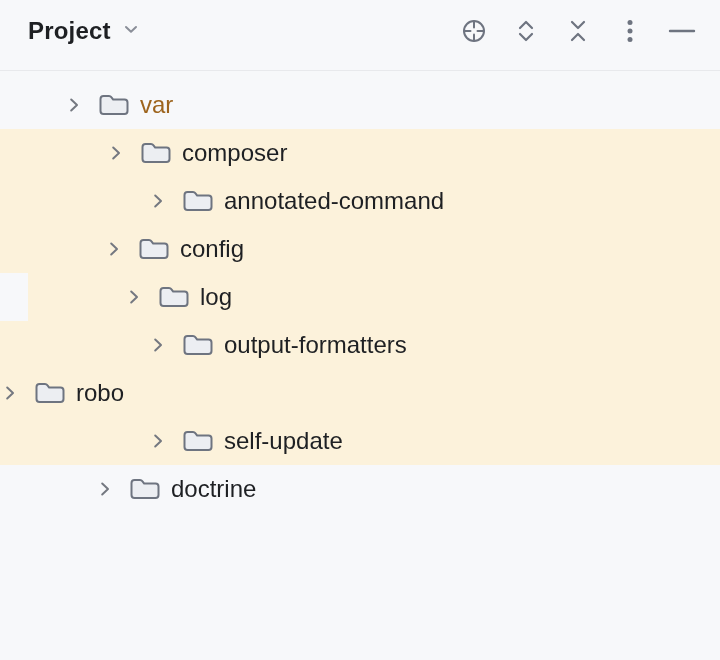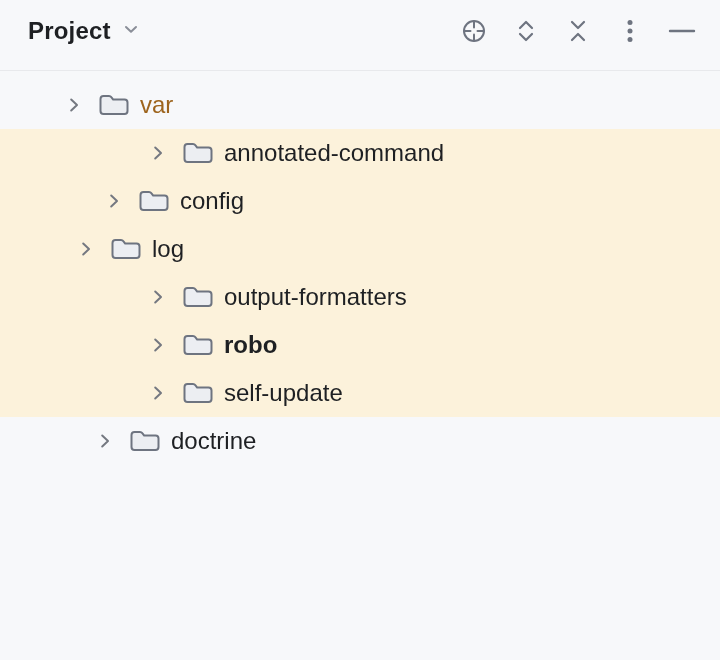--- a/index.html
+++ b/index.html
@@ -131,20 +131,33 @@
         <polyline points="7.2,4.5 13,10 7.2,15.5" stroke="#747880" stroke-width="2" stroke-linecap="round" stroke-linejoin="round"></polyline>
       </svg>
     </span>
     <span class="folder">
       <svg width="32" height="24" viewBox="0 0 32 24" fill="#ECEEF2" stroke="#6E7480" stroke-width="2" stroke-linejoin="round">
         <path d="M2.5 6 C2.5 4.3 3.8 3 5.5 3 H11 C11.9 3 12.8 3.4 13.3 4.1 L15.2 6.6 H26.5 C28.2 6.6 29.5 7.9 29.5 9.6 V18 C29.5 19.7 28.2 21 26.5 21 H5.5 C3.8 21 2.5 19.7 2.5 18 Z"></path>
       </svg>
     </span>
     <span class="row-label" style="color: rgb(157, 100, 29);">var</span>
   </div>
+      <div class="tree-row highlighted" style="padding-left: 106px;">
+    <span class="chevron">
+      <svg width="20" height="20" viewBox="0 0 20 20" fill="none">
+        <polyline points="7.2,4.5 13,10 7.2,15.5" stroke="#747880" stroke-width="2" stroke-linecap="round" stroke-linejoin="round"></polyline>
+      </svg>
+    </span>
+    <span class="folder">
+      <svg width="32" height="24" viewBox="0 0 32 24" fill="#ECEEF2" stroke="#6E7480" stroke-width="2" stroke-linejoin="round">
+        <path d="M2.5 6 C2.5 4.3 3.8 3 5.5 3 H11 C11.9 3 12.8 3.4 13.3 4.1 L15.2 6.6 H26.5 C28.2 6.6 29.5 7.9 29.5 9.6 V18 C29.5 19.7 28.2 21 26.5 21 H5.5 C3.8 21 2.5 19.7 2.5 18 Z"></path>
+      </svg>
+    </span>
+    <span class="row-label">composer</span>
+  </div>
       <div class="tree-row highlighted" style="padding-left: 148px;">
     <span class="chevron">
       <svg width="20" height="20" viewBox="0 0 20 20" fill="none">
         <polyline points="7.2,4.5 13,10 7.2,15.5" stroke="#747880" stroke-width="2" stroke-linecap="round" stroke-linejoin="round"></polyline>
       </svg>
     </span>
     <span class="folder">
       <svg width="32" height="24" viewBox="0 0 32 24" fill="#ECEEF2" stroke="#6E7480" stroke-width="2" stroke-linejoin="round">
         <path d="M2.5 6 C2.5 4.3 3.8 3 5.5 3 H11 C11.9 3 12.8 3.4 13.3 4.1 L15.2 6.6 H26.5 C28.2 6.6 29.5 7.9 29.5 9.6 V18 C29.5 19.7 28.2 21 26.5 21 H5.5 C3.8 21 2.5 19.7 2.5 18 Z"></path>
       </svg>
@@ -157,21 +170,21 @@
         <polyline points="7.2,4.5 13,10 7.2,15.5" stroke="#747880" stroke-width="2" stroke-linecap="round" stroke-linejoin="round"></polyline>
       </svg>
     </span>
     <span class="folder">
       <svg width="32" height="24" viewBox="0 0 32 24" fill="#ECEEF2" stroke="#6E7480" stroke-width="2" stroke-linejoin="round">
         <path d="M2.5 6 C2.5 4.3 3.8 3 5.5 3 H11 C11.9 3 12.8 3.4 13.3 4.1 L15.2 6.6 H26.5 C28.2 6.6 29.5 7.9 29.5 9.6 V18 C29.5 19.7 28.2 21 26.5 21 H5.5 C3.8 21 2.5 19.7 2.5 18 Z"></path>
       </svg>
     </span>
     <span class="row-label">config</span>
   </div>
-      <div class="tree-row highlighted" style="padding-left: 76px;">
+      <div class="tree-row highlighted" style="padding-left: 96px; margin-left: 28px;">
     <span class="chevron">
       <svg width="20" height="20" viewBox="0 0 20 20" fill="none">
         <polyline points="7.2,4.5 13,10 7.2,15.5" stroke="#747880" stroke-width="2" stroke-linecap="round" stroke-linejoin="round"></polyline>
       </svg>
     </span>
     <span class="folder">
       <svg width="32" height="24" viewBox="0 0 32 24" fill="#ECEEF2" stroke="#6E7480" stroke-width="2" stroke-linejoin="round">
         <path d="M2.5 6 C2.5 4.3 3.8 3 5.5 3 H11 C11.9 3 12.8 3.4 13.3 4.1 L15.2 6.6 H26.5 C28.2 6.6 29.5 7.9 29.5 9.6 V18 C29.5 19.7 28.2 21 26.5 21 H5.5 C3.8 21 2.5 19.7 2.5 18 Z"></path>
       </svg>
     </span>
@@ -183,21 +196,21 @@
         <polyline points="7.2,4.5 13,10 7.2,15.5" stroke="#747880" stroke-width="2" stroke-linecap="round" stroke-linejoin="round"></polyline>
       </svg>
     </span>
     <span class="folder">
       <svg width="32" height="24" viewBox="0 0 32 24" fill="#ECEEF2" stroke="#6E7480" stroke-width="2" stroke-linejoin="round">
         <path d="M2.5 6 C2.5 4.3 3.8 3 5.5 3 H11 C11.9 3 12.8 3.4 13.3 4.1 L15.2 6.6 H26.5 C28.2 6.6 29.5 7.9 29.5 9.6 V18 C29.5 19.7 28.2 21 26.5 21 H5.5 C3.8 21 2.5 19.7 2.5 18 Z"></path>
       </svg>
     </span>
     <span class="row-label">output-formatters</span>
   </div>
-      <div class="tree-row highlighted" style="padding-left: 148px; font-weight: bold;">
+      <div class="tree-row highlighted" style="">
     <span class="chevron">
       <svg width="20" height="20" viewBox="0 0 20 20" fill="none">
         <polyline points="7.2,4.5 13,10 7.2,15.5" stroke="#747880" stroke-width="2" stroke-linecap="round" stroke-linejoin="round"></polyline>
       </svg>
     </span>
     <span class="folder">
       <svg width="32" height="24" viewBox="0 0 32 24" fill="#ECEEF2" stroke="#6E7480" stroke-width="2" stroke-linejoin="round">
         <path d="M2.5 6 C2.5 4.3 3.8 3 5.5 3 H11 C11.9 3 12.8 3.4 13.3 4.1 L15.2 6.6 H26.5 C28.2 6.6 29.5 7.9 29.5 9.6 V18 C29.5 19.7 28.2 21 26.5 21 H5.5 C3.8 21 2.5 19.7 2.5 18 Z"></path>
       </svg>
     </span>

